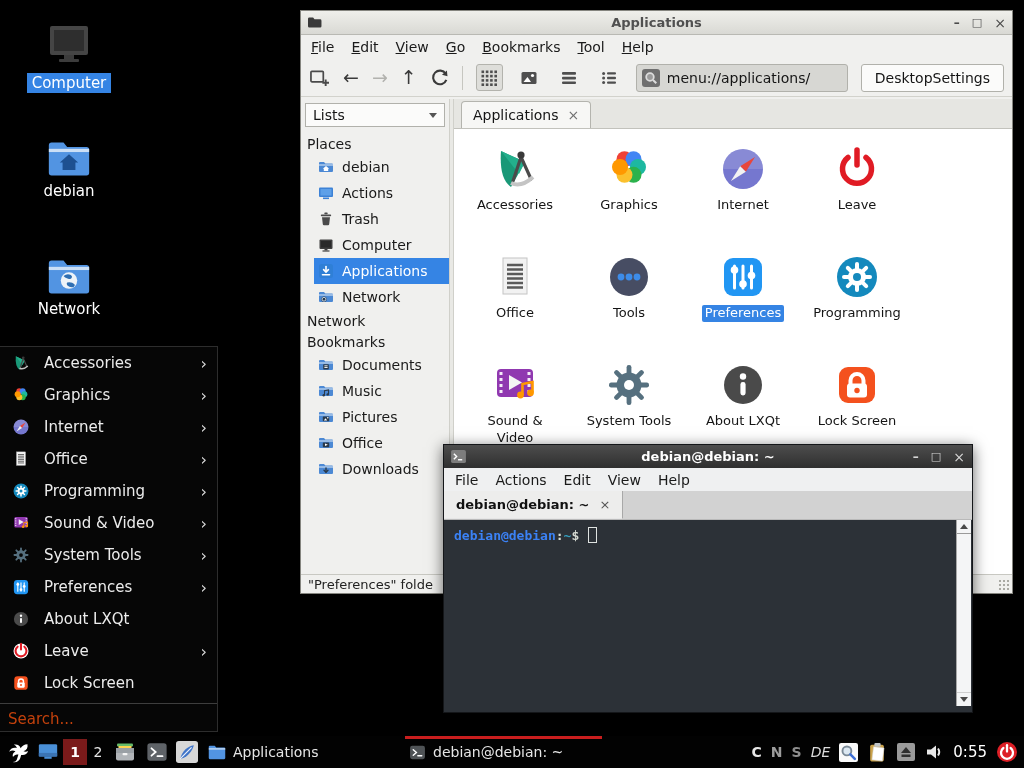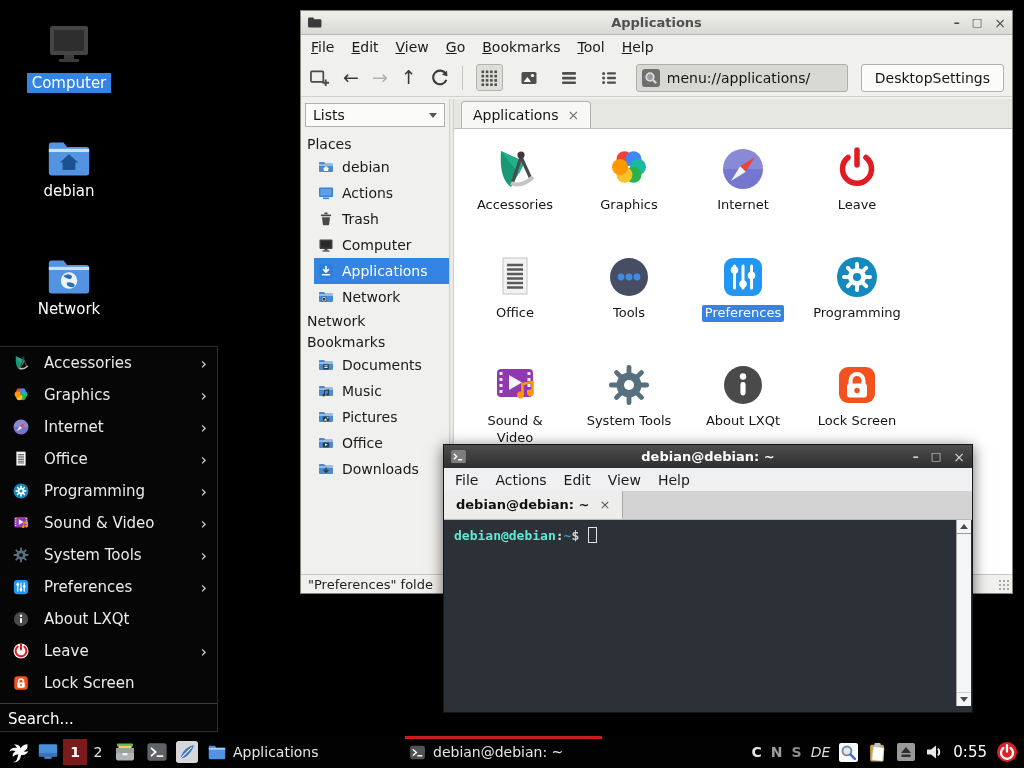--- a/index.html
+++ b/index.html
@@ -11,21 +11,21 @@
   .dicon .dimg { display:flex; justify-content:center; }
   .dicon .dlabel { margin-top:3px; display:inline-block; color:#fff; font-size:15px; padding:1px 5px; }
   .dicon .dlabel.sel { background:#3584e4; }
 
   
   #startmenu { position:absolute; left:0; top:346px; width:218px; height:386px; background:#060606; border:1px solid #2d2d2d; border-left:none; z-index:30; }
   .mi { display:flex; align-items:center; height:32px; padding:0 10px 0 12px; gap:14px; }
   .mi .mic { width:18px; height:18px; flex:0 0 18px; display:flex; }
   .mi .mil { flex:1; color:#ececec; font-size:15px; white-space:nowrap; }
   .mi .mia { color:#d8d8d8; font-size:16px; }
-  #menu-search { height:30px; border-top:1px solid #3d3d3d; margin-top:4px; display:flex; align-items:center; padding-left:8px; color:#ffffff; font-size:15px; }
+  #menu-search { height:30px; border-top:1px solid #3d3d3d; margin-top:4px; display:flex; align-items:center; padding-left:8px; color:#c2410c; font-size:15px; }
 
   svg { display:block; }
   .sz18 { width:18px; height:18px; }
   .sz48 { width:48px; height:48px; }
 
   
   #fm { position:absolute; left:300px; top:10px; width:713px; height:584px; background:#f0f0ee; border:1px solid #85857f; z-index:10; box-shadow:0 3px 14px rgba(0,0,0,.55); }
   .fm-titlebar { height:24px; background:linear-gradient(#efefeb,#d9d9d4); border-bottom:1px solid #b9b9b3; display:flex; align-items:center; padding:0 6px; position:relative; }
   .fm-title { position:absolute; left:0; right:0; text-align:center; font-size:13px; font-weight:bold; color:#505050; }
   .winbtns { margin-left:auto; display:flex; gap:12px; align-items:center; z-index:2; }
@@ -72,21 +72,21 @@
   
   #term { position:absolute; left:443px; top:444px; width:530px; height:269px; background:#2c3137; border:1px solid #141619; z-index:20; box-shadow:0 3px 14px rgba(0,0,0,.6); }
   .t-titlebar { height:23px; background:linear-gradient(#4d4d4d,#2f2f2f); display:flex; align-items:center; padding:0 7px; position:relative; }
   .t-title { position:absolute; left:0; right:0; text-align:center; font-size:13px; font-weight:bold; color:#fff; }
   .t-titlebar .wb { color:#d6d6d6; }
   .t-menubar { height:23px; background:#eff0f1; display:flex; align-items:center; gap:17px; padding-left:11px; font-size:14px; color:#1a1a1a; }
   .t-tabbar { height:29px; background:#d2d2d2; border-bottom:1px solid #b9b9b9; display:flex; }
   .t-tab { background:#ededec; border-right:1px solid #a8a8a8; border-bottom:1px solid #e6e6e6; display:flex; align-items:center; gap:10px; padding:0 12px; font-size:13px; font-weight:bold; color:#111; }
   .t-tab .tclose { font-weight:normal; color:#555; font-size:13px; }
   .t-content { position:absolute; left:1px; right:1px; top:75px; bottom:6px; background:#2c3137; font-family:"DejaVu Sans Mono","Liberation Mono",monospace; font-size:13px; font-weight:bold; padding:7px 24px 0 9px; }
-  .p-user { color:#5eead4; } .p-colon { color:#d6dad2; } .p-path { color:#35a0c0; } .p-dollar { color:#d6dad2; }
+  .p-user { color:#3b82f6; } .p-colon { color:#d6dad2; } .p-path { color:#35a0c0; } .p-dollar { color:#d6dad2; }
   .cursor { display:inline-block; width:9px; height:16px; border:1.5px solid #dfe3e1; vertical-align:-3px; margin-left:9px; }
   .t-scroll { position:absolute; right:0; top:0; bottom:0; width:15px; background:#f4f5f6; border-left:1px solid #a8a8a8; display:flex; flex-direction:column; justify-content:space-between; }
   .sbbtn { height:14px; display:flex; align-items:center; justify-content:center; }
   .sbbtn.up { border-bottom:1px solid #9a9a9a; }
   .sbbtn.dn { border-top:1px solid #cFcFcF; }
   .tri-up { width:0; height:0; border-left:4px solid transparent; border-right:4px solid transparent; border-bottom:5px solid #4a4a4a; }
   .tri-dn { width:0; height:0; border-left:4px solid transparent; border-right:4px solid transparent; border-top:5px solid #4a4a4a; }
 
   
   #panel { position:absolute; left:0; bottom:0; width:1024px; height:32px; background:#020202; display:flex; align-items:center; z-index:40; }

